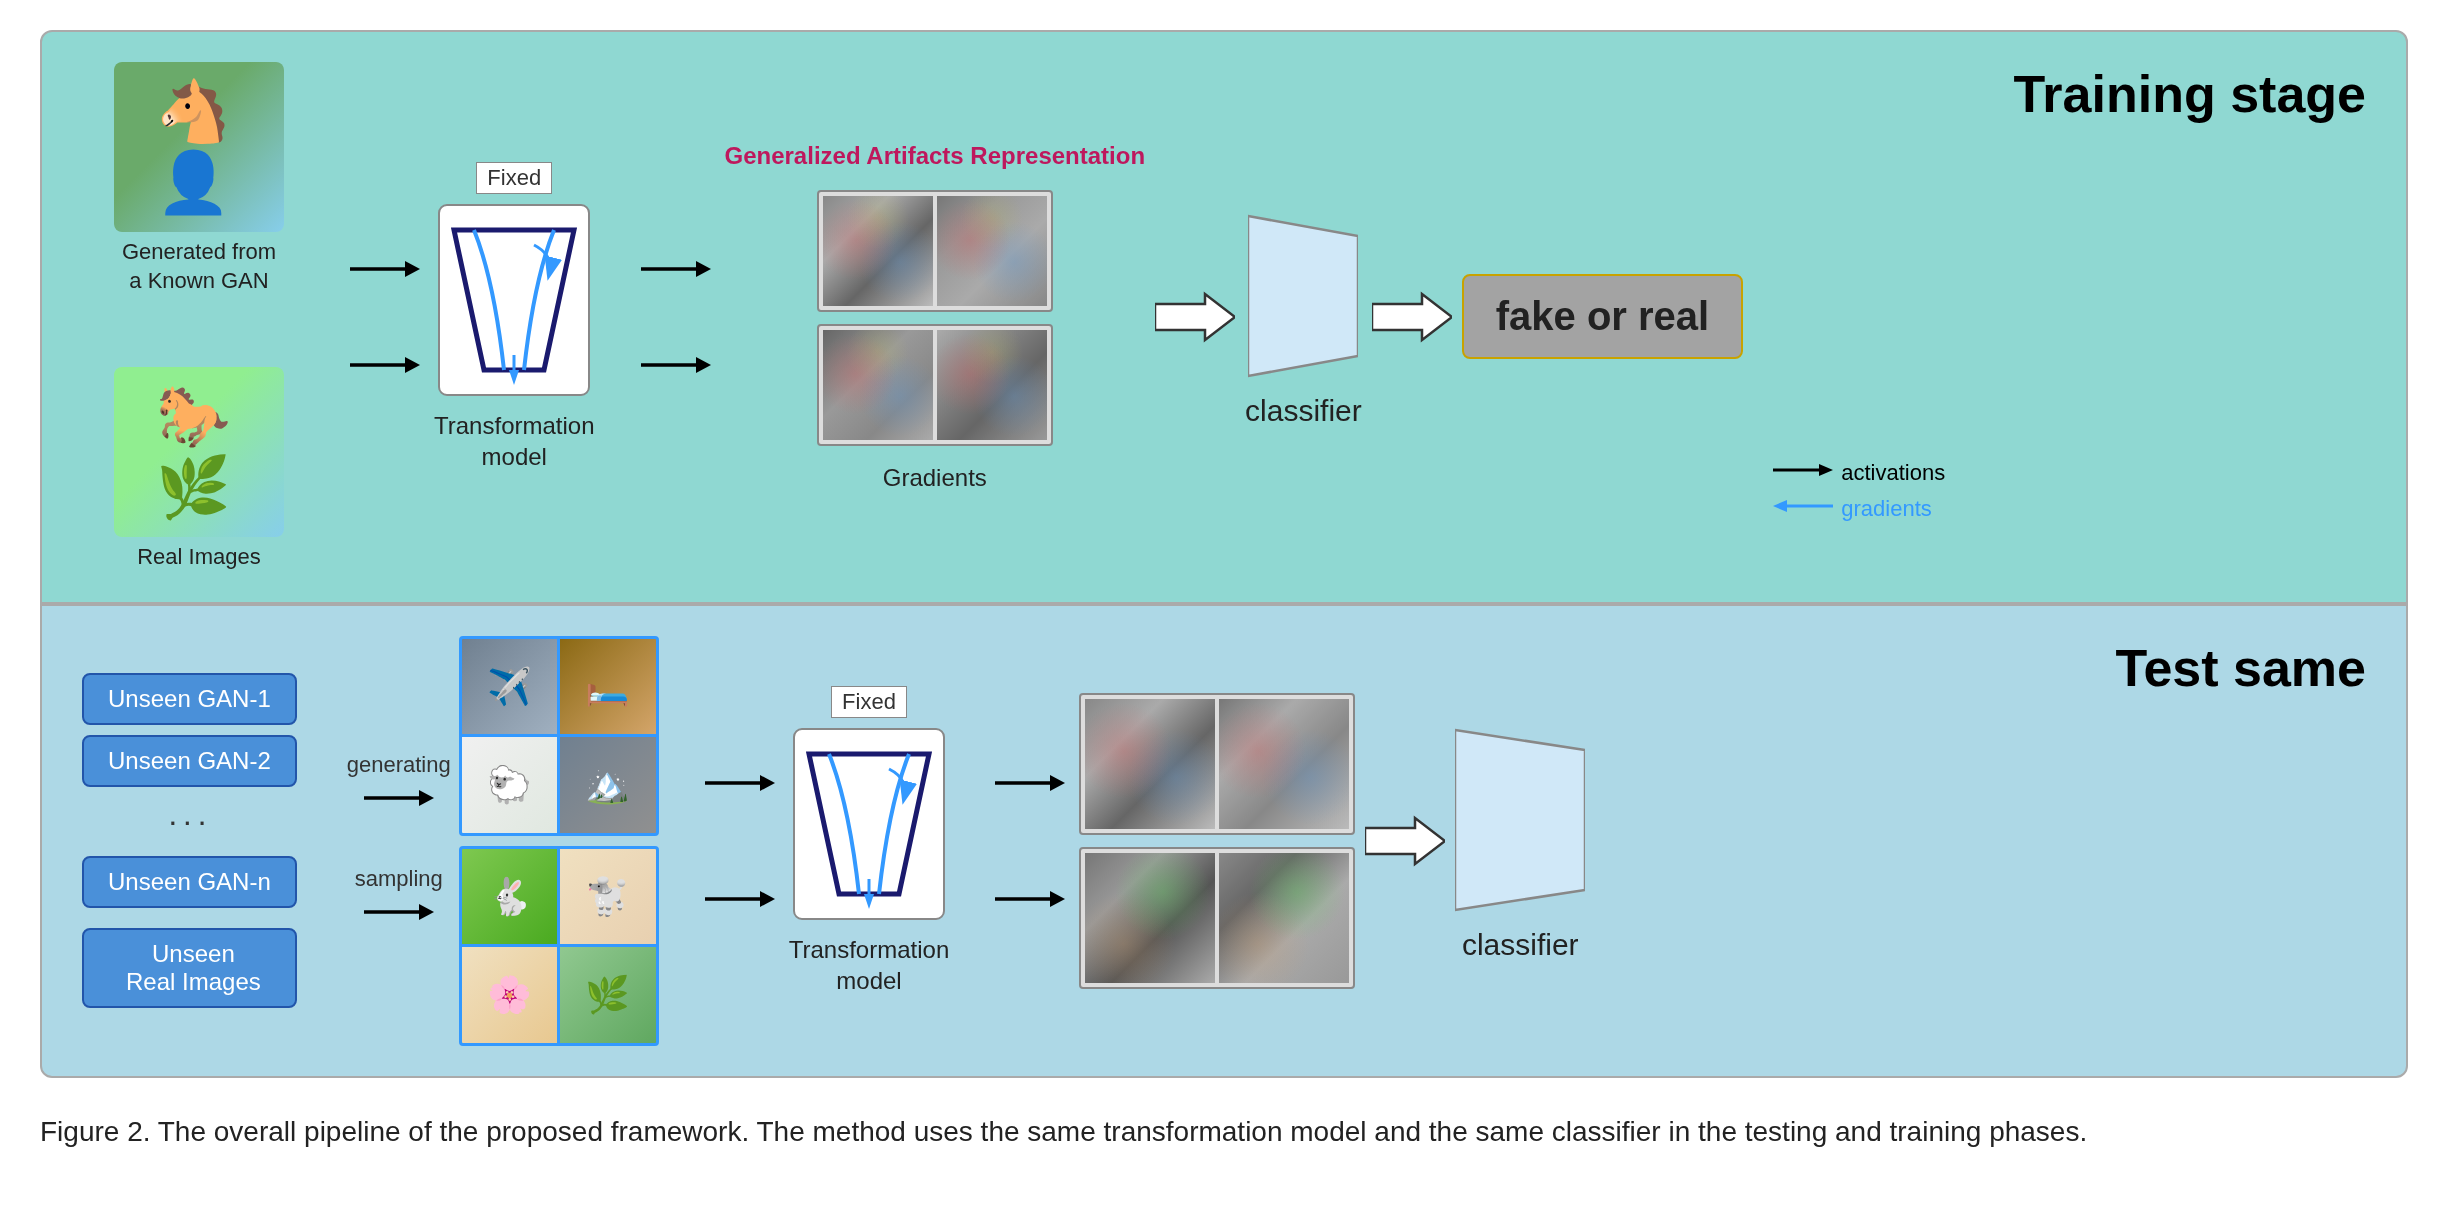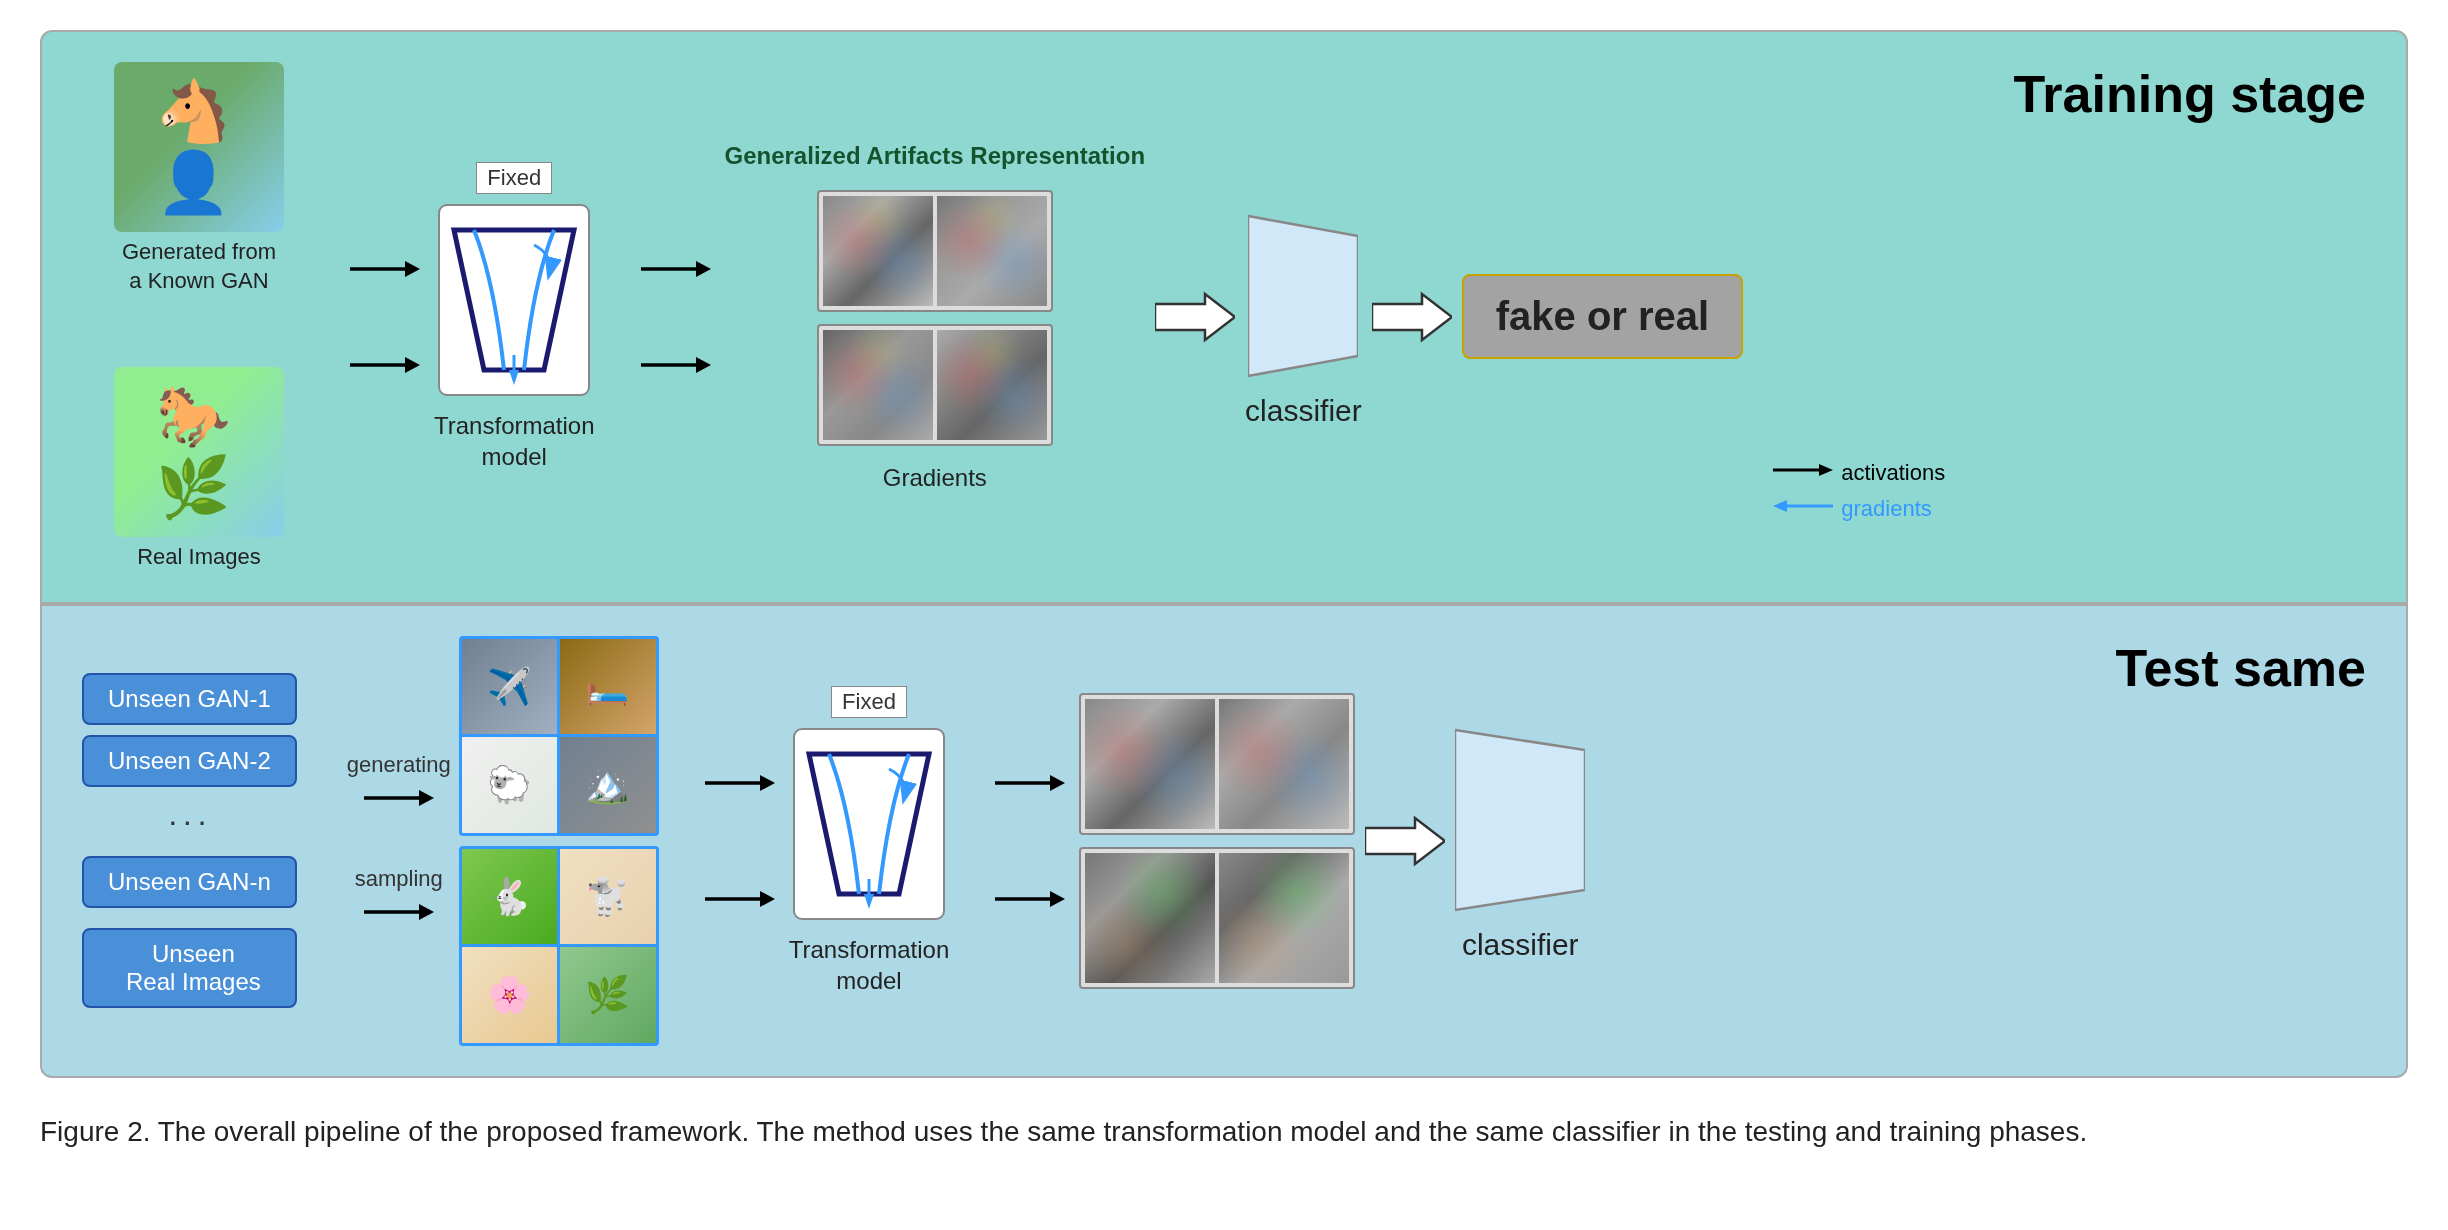--- a/index.html
+++ b/index.html
@@ -176,21 +176,21 @@
       font-size: 24px;
       text-align: center;
       color: #222;
       margin-top: 6px;
     }
 
     .gar-label {
       font-size: 24px;
       font-weight: bold;
       text-align: center;
-      color: #14532d;
+      color: #be185d;
       margin-bottom: 8px;
     }
 
     
     .classifier-wrap {
       display: flex;
       flex-direction: column;
       align-items: center;
       gap: 8px;
     }

